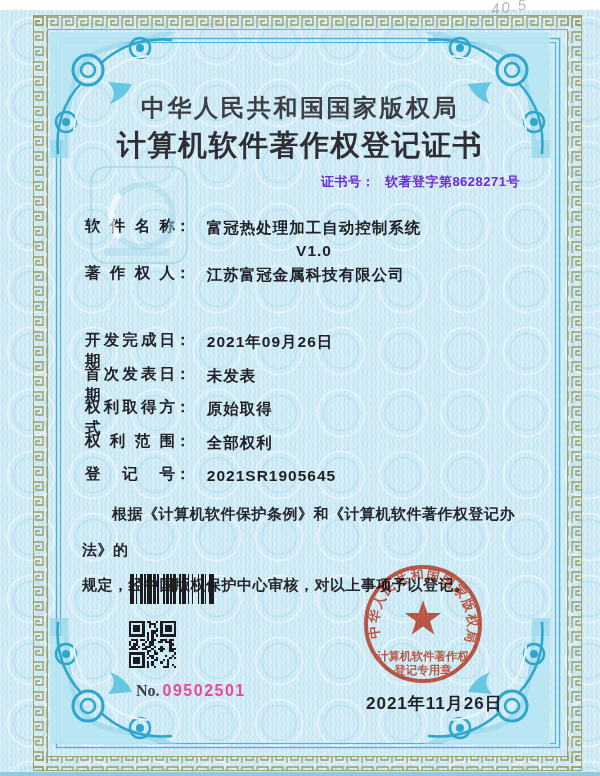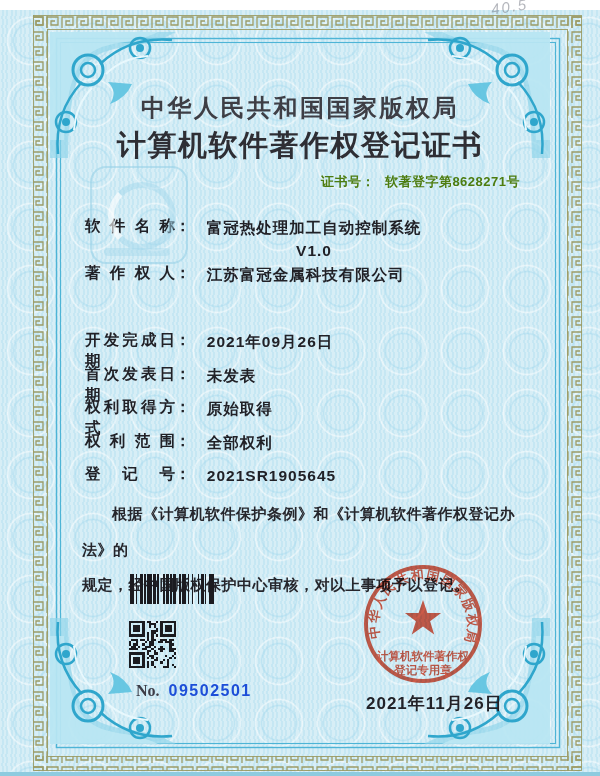--- a/index.html
+++ b/index.html
@@ -31,21 +31,21 @@
     font-family:"Liberation Serif", serif;font-weight:700;font-size:24px;
     letter-spacing:2.5px;color:#3e3e45;
   }
   .cert-title{
     position:absolute;left:0;top:126px;width:600px;text-align:center;
     font-family:"Liberation Serif", serif;font-weight:700;font-size:29px;
     letter-spacing:1.5px;color:#2e2e34;
   }
   .certno-line{
     position:absolute;top:173px;right:80px;
-    font-size:13px;font-weight:700;color:#4d7c0f;letter-spacing:.5px;
+    font-size:13px;font-weight:700;color:#6d28d9;letter-spacing:.5px;
   }
   .certno-line .lbl{margin-right:10px;}
 
   .frow{position:absolute;left:85px;font-size:15.5px;font-weight:700;color:#212127;}
   .flabel{display:inline-block;width:90px;text-align:justify;text-align-last:justify;vertical-align:top;}
   .fcolon{display:inline-block;vertical-align:top;}
   .fvalue{display:inline-block;margin-left:12px;vertical-align:top;letter-spacing:1px;line-height:23px;max-width:350px;}
   .fvalue .v2{display:block;text-align:center;}
 
   .paragraph{
@@ -53,21 +53,21 @@
     font-size:15px;font-weight:600;color:#26262c;line-height:35.5px;
     letter-spacing:.5px;text-indent:2em;white-space:pre-line;
   }
 
   .barcode{position:absolute;left:130px;top:574px;width:84px;height:30px;display:flex;align-items:stretch;}
   .barcode .bar{height:100%;}
   .qr{position:absolute;left:129px;top:621px;width:47px;height:47px;}
 
   .serial{position:absolute;left:114px;top:682px;font-size:16px;}
   .serial .prefix{font-family:"Liberation Serif", serif;font-weight:600;color:#3c3c46;margin-left:22px;}
-  .serial .num{color:#1d4ed8;letter-spacing:1.5px;margin-left:9px;font-weight:600;}
+  .serial .num{color:#ec4899;letter-spacing:1.5px;margin-left:3px;font-weight:600;}
 
   .seal{position:absolute;left:352px;top:556px;width:142px;height:142px;z-index:3;mix-blend-mode:multiply;opacity:.92;}
   .issue-date{
     position:absolute;left:366px;top:692px;z-index:2;
     font-size:17px;font-weight:700;color:#222228;letter-spacing:1px;
   }
 
   .emblem{
     position:absolute;left:90px;top:166px;width:94px;height:94px;z-index:1;
     border:2px solid rgba(150,208,230,.55);border-radius:16px;

